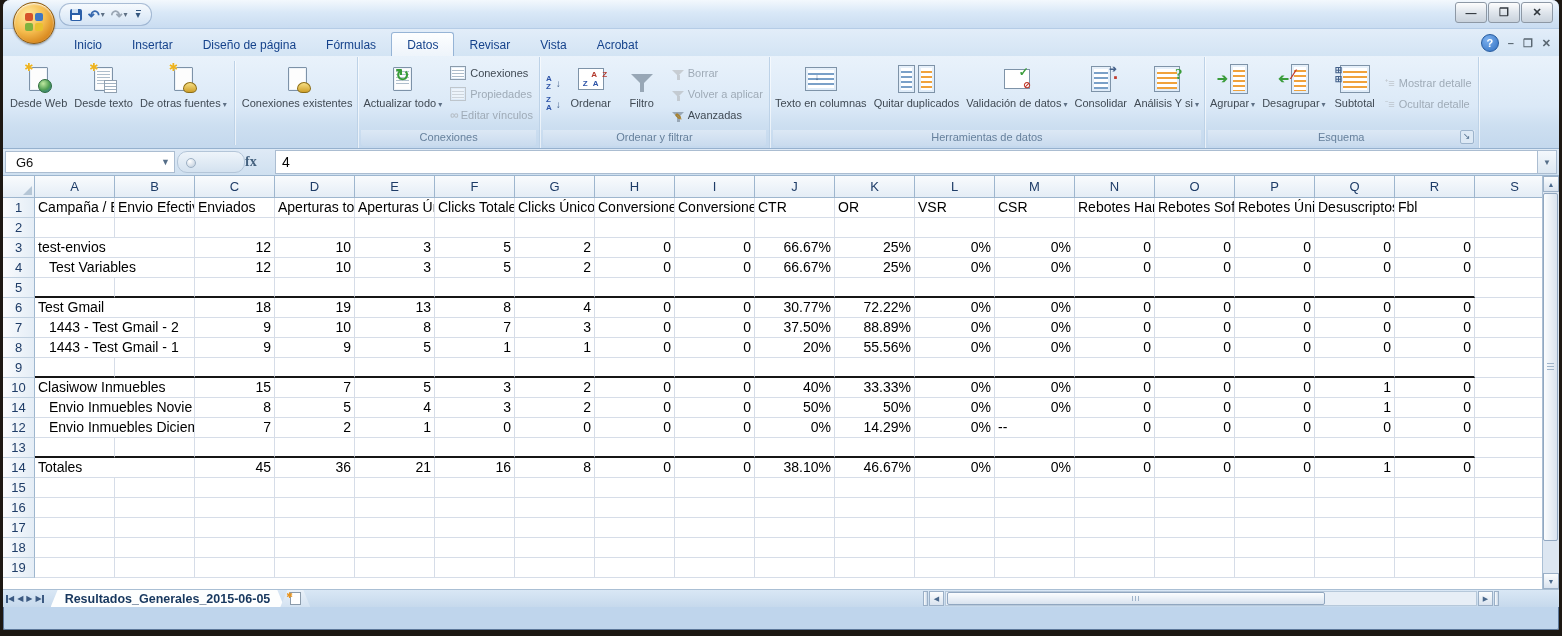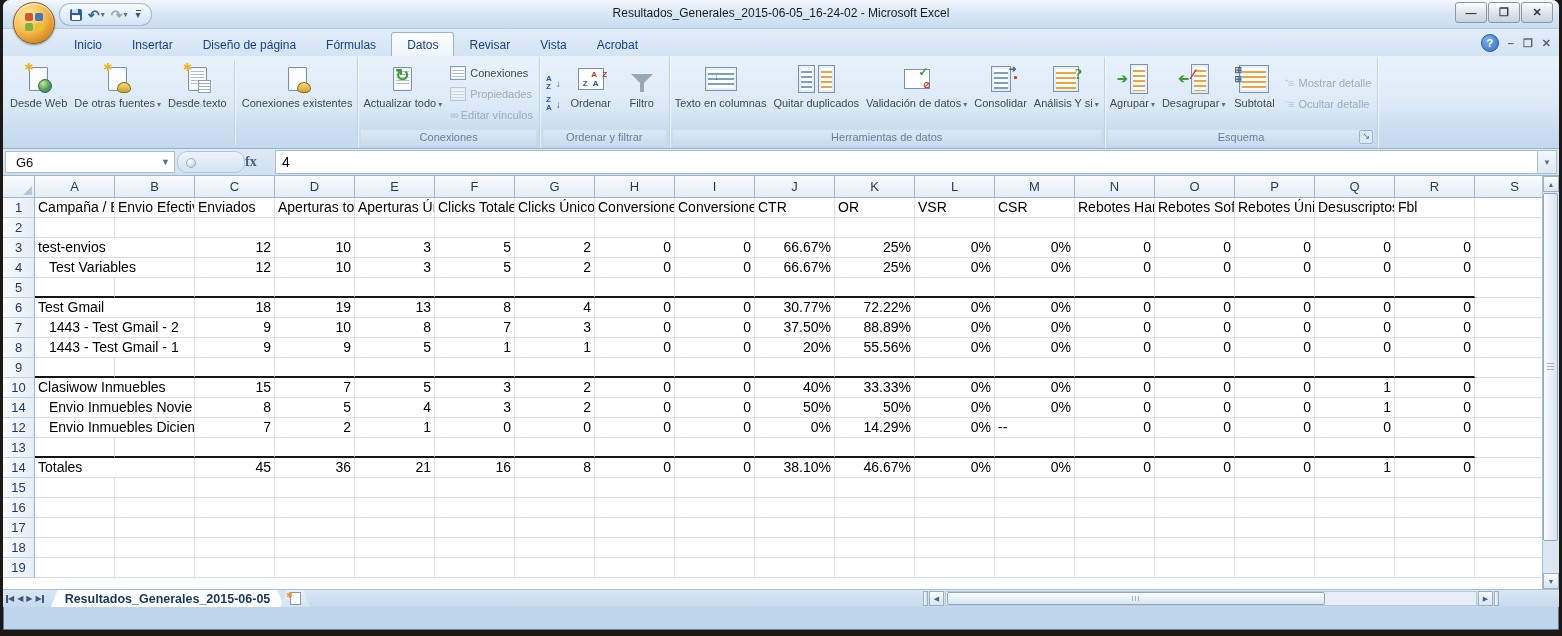--- a/index.html
+++ b/index.html
@@ -182,21 +182,20 @@
       <span class="qbtn">
           <span class="undo-glyph">↶</span>
           <span class="mini-dd">▾</span>
         </span>
       <span class="qbtn">
           <span class="redo-glyph">↷</span>
           <span class="mini-dd">▾</span>
         </span>
       <span class="qat-more">▾</span>
     </div>
-    <div class="title-text">Resultados_Generales_2015-06-05_16-24-02  -  Microsoft Excel</div>
     <div class="winbtns">
       <span class="wbtn">—</span>
       <span class="wbtn">❐</span>
       <span class="wbtn">✕</span>
     </div>
   </div>
 
   <div class="tabstrip">
     <span class="rtab">Inicio</span>
     <span class="rtab">Insertar</span>
@@ -220,33 +219,33 @@
         <div class="rbtn">
           <span class="icbox">
               <span class="ig pg star">
                 <span class="badge bd-web"></span>
               </span>
             </span>
           <span>Desde Web</span>
         </div>
         <div class="rbtn">
           <span class="icbox">
+              <span class="ig pg star lines">
+                <span class="badge bd-txt"></span>
+              </span>
+            </span>
+          <span>Desde texto</span>
+        </div>
+        <div class="rbtn">
+          <span class="icbox">
               <span class="ig pg star">
                 <span class="badge bd-db"></span>
               </span>
             </span>
           <span class="dd">De otras fuentes</span>
-        </div>
-        <div class="rbtn">
-          <span class="icbox">
-              <span class="ig pg star lines">
-                <span class="badge bd-txt"></span>
-              </span>
-            </span>
-          <span>Desde texto</span>
         </div>
         <div class="rsep"></div>
         <div class="rbtn">
           <span class="icbox">
               <span class="ig pg">
                 <span class="badge bd-db"></span>
               </span>
             </span>
           <span>Conexiones existentes</span>
         </div>
@@ -306,20 +305,36 @@
                 <span class="r2">ZA</span>
               </span>
             </span>
           <span>Ordenar</span>
         </div>
         <div class="rbtn">
           <span class="icbox">
               <span class="ig funnel"></span>
             </span>
           <span>Filtro</span>
+        </div>
+        <div class="stack">
+          <div class="sbtn disabled">
+            <span class="ig funnel small"></span>
+            <span>Borrar</span>
+          </div>
+          <div class="sbtn disabled">
+            <span class="ig funnel small"></span>
+            <span>Volver a aplicar</span>
+          </div>
+          <div class="sbtn">
+            <span class="ig funnel small">
+                <span class="ov" style="left:-3px;top:-6px;color:#a8812c;">✎</span>
+              </span>
+            <span>Avanzadas</span>
+          </div>
         </div>
       </div>
       <div class="rgroup-label">Ordenar y filtrar</div>
     </div>
 
     <div class="rgroup">
       <div class="rgroup-body">
         <div class="rbtn">
           <span class="icbox">
               <span class="ig tbl rows-blue" style="width:26px;height:18px;">

